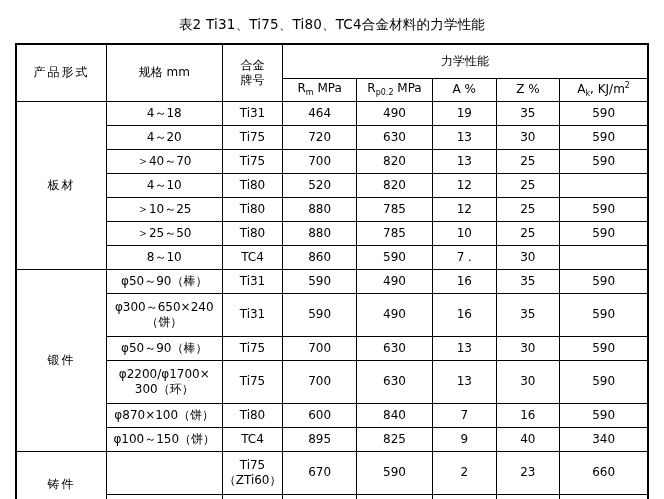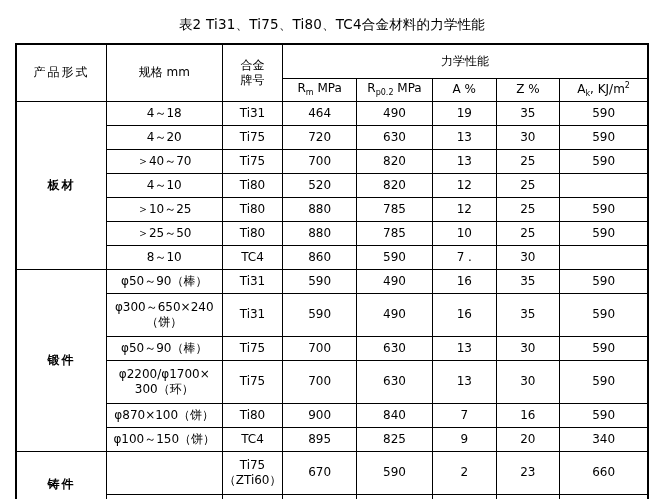--- a/index.html
+++ b/index.html
@@ -49,21 +49,20 @@
   }
   .outer-frame {
     border: 2px solid #000;
   }
   .hdr-tall { height: 34px; }
   .row-std td { height: 19px; }
   .row-tall td { height: 38px; }
   .grp-cell {
     font-size: 13px;
     letter-spacing: 2px;
-    font-weight: bold;
   }
   .two-line { line-height: 1.2; }
   .sup { font-size: 8px; vertical-align: super; }
   .sub { font-size: 8px; vertical-align: sub; }
 </style>
 </head>
 <body>
 
 <div class="page">
 
@@ -196,33 +195,33 @@
           <td>Ti75</td>
           <td>700</td>
           <td>630</td>
           <td>13</td>
           <td>30</td>
           <td>590</td>
         </tr>
         <tr class="row-std">
           <td>φ870×100（饼）</td>
           <td>Ti80</td>
-          <td>900</td>
+          <td>600</td>
           <td>840</td>
           <td>7</td>
           <td>16</td>
           <td>590</td>
         </tr>
         <tr class="row-std">
           <td>φ100～150（饼）</td>
           <td>TC4</td>
           <td>895</td>
           <td>825</td>
           <td>9</td>
-          <td>20</td>
+          <td>40</td>
           <td>340</td>
         </tr>
         <tr class="row-tall">
           <td rowspan="2" class="grp-cell">铸件</td>
           <td></td>
           <td>Ti75<br>（ZTi60）</td>
           <td>670</td>
           <td>590</td>
           <td>2</td>
           <td>23</td>

